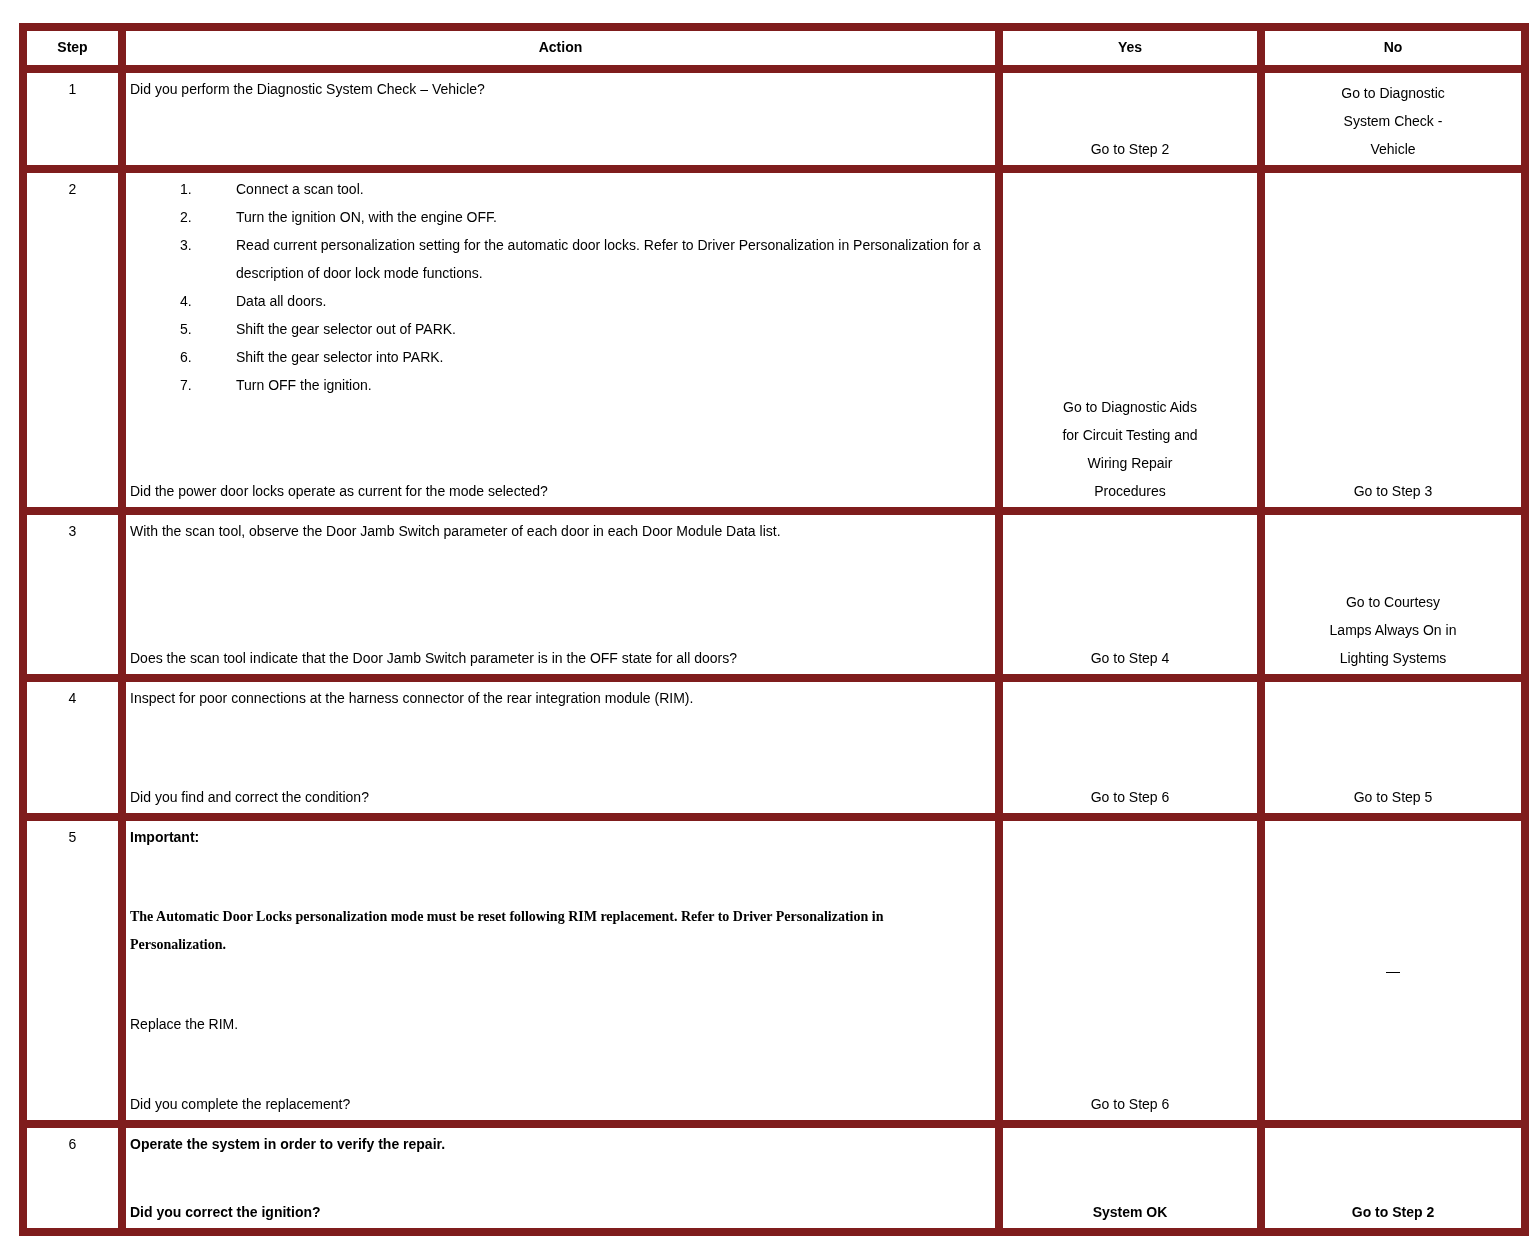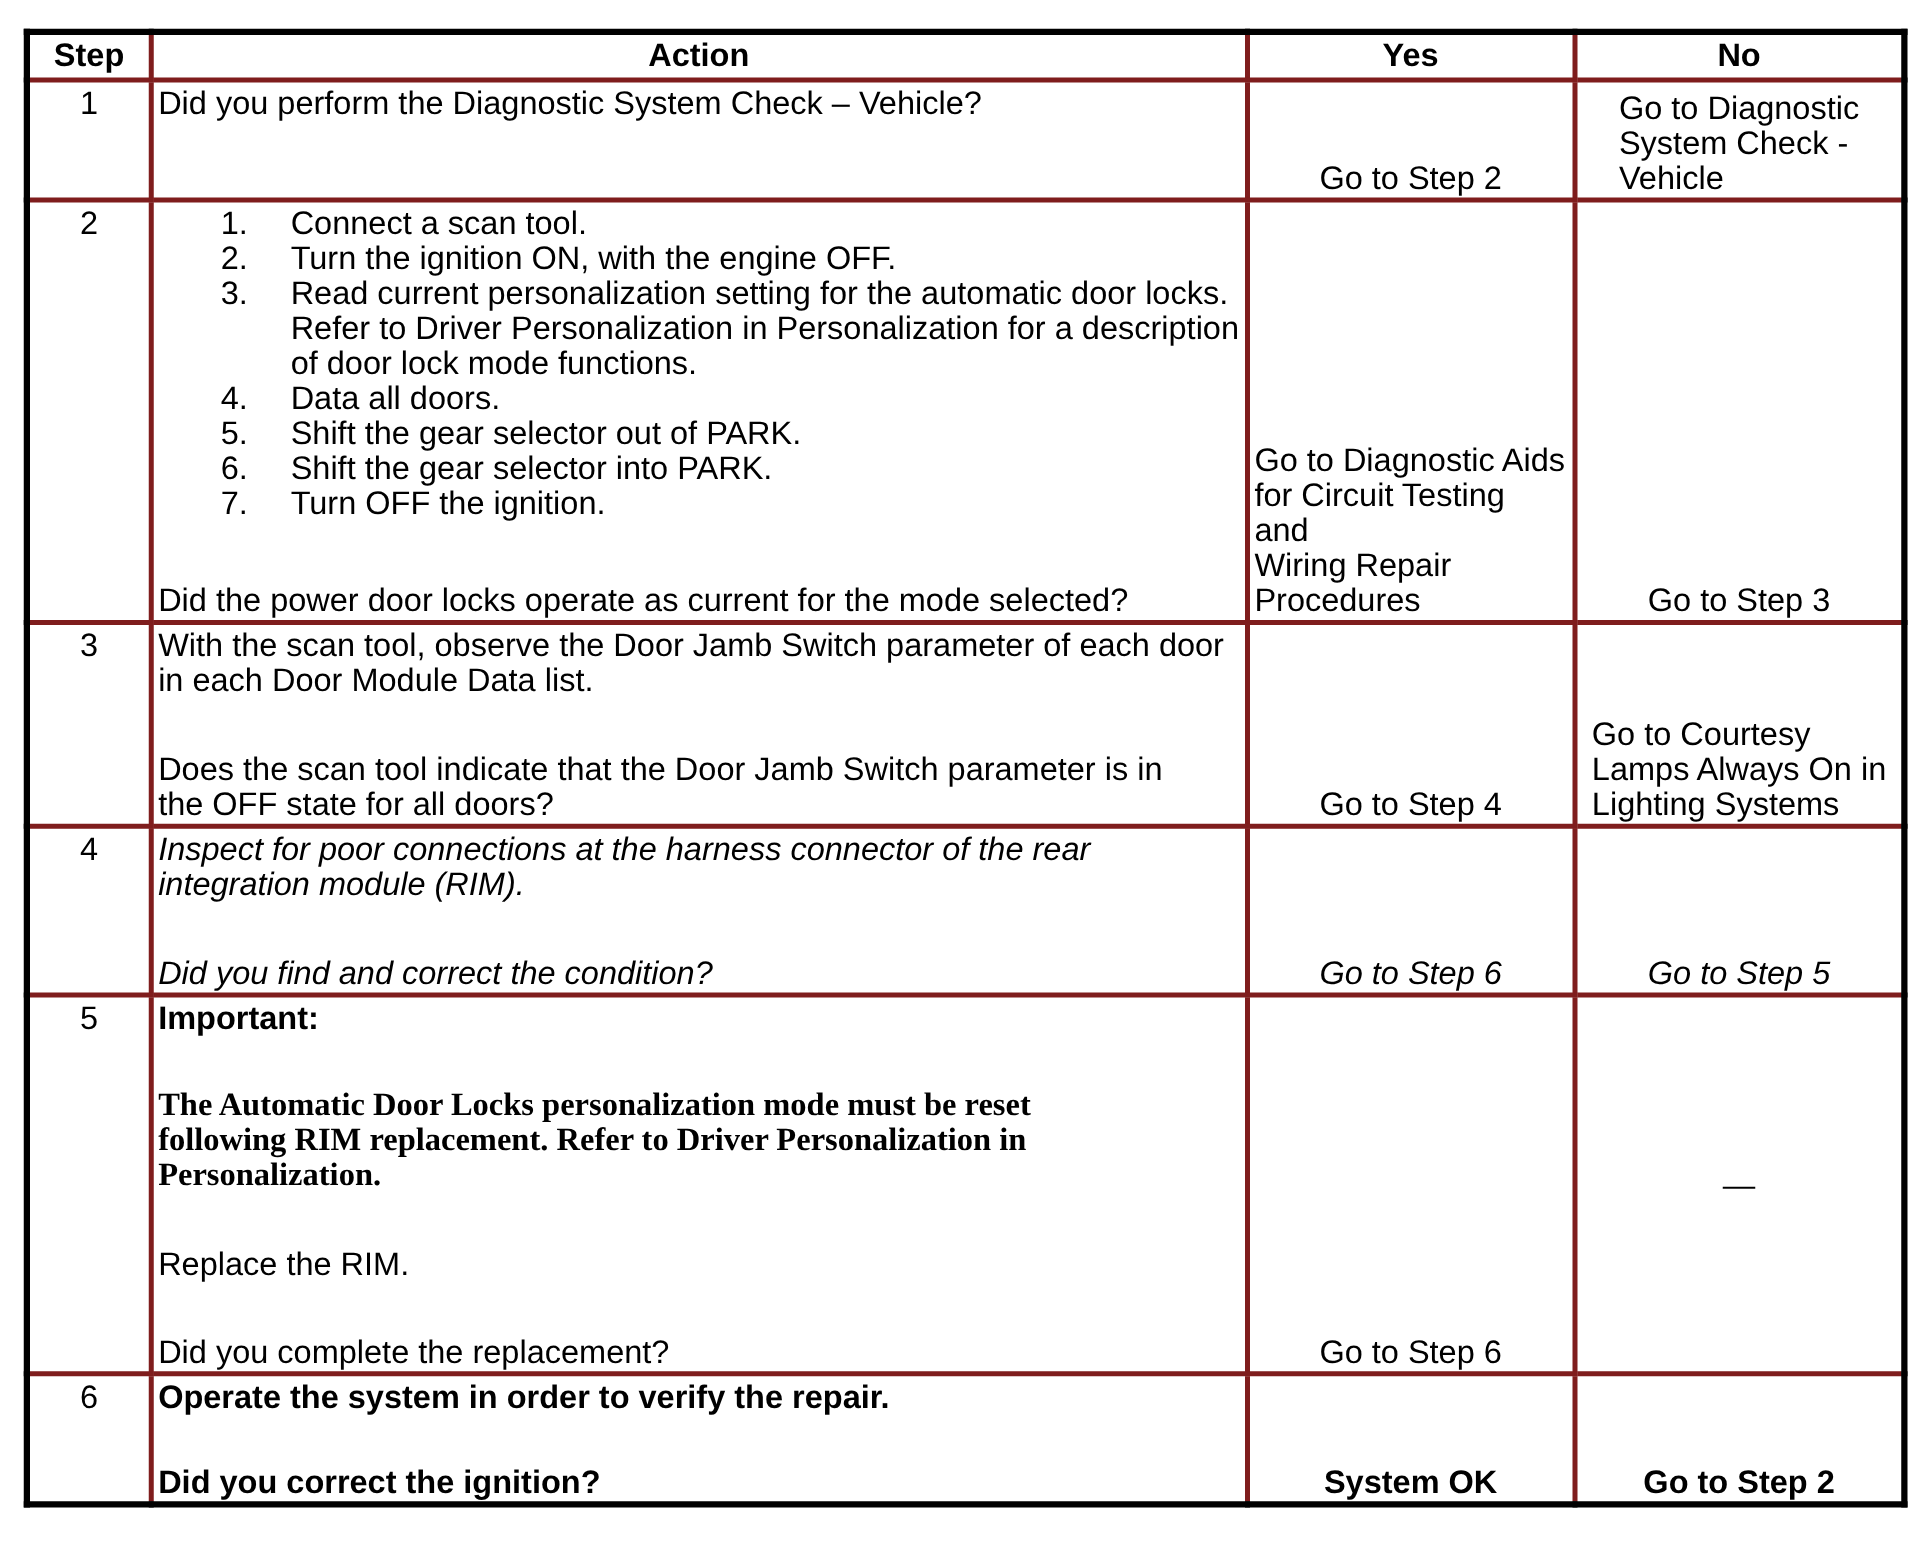--- a/index.html
+++ b/index.html
@@ -18,24 +18,24 @@
   table.diag {
     position: absolute;
     left: 19px;
     top: 23px;
     border-collapse: collapse;
     table-layout: fixed;
     width: 1502px;
     border: 5px solid #000;
   }
   table.diag th, table.diag td {
-    border: 4px solid #7f1d1d;
+    border: 8px solid #7f1d1d;
     padding: 2px 4px;
     vertical-align: top;
-    font-size: 26px;
+    font-size: 14px;
     line-height: 28px;
   }
   th.hdr {
     font-weight: bold;
     text-align: center;
     vertical-align: middle;
     height: 30px;
     padding: 2px;
   }
   td.step-cell {
@@ -45,41 +45,42 @@
   
   .aw {
     display: flex;
     flex-direction: column;
     justify-content: space-between;
     align-items: flex-start;
   }
   .h1 { height: 88px; }
   .h2 { height: 330px; }
   .h3 { height: 155px; }
-  .h4 { height: 127px; font-style: italic; }
+  .h4 { height: 127px; }
   .h5 { height: 295px; }
   .h6 { height: 96px; font-weight: bold; }
   .question { max-width: 840px; }
   .imp { font-weight: bold; }
   .imp-body { font-weight: bold; max-width: 800px; font-family: Liberation Serif, serif; }
   
   .olist { width: 100%; }
   .li { display: flex; align-items: flex-start; }
   .li .num {
     margin-left: 50px;
     width: 56px;
     flex: 0 0 56px;
   }
   .li .txt { flex: 1 1 auto; max-width: 762px; }
   
   .vw {
     display: flex;
     flex-direction: column;
     justify-content: flex-end;
     align-items: center;
+    text-align: center;
     white-space: pre-line;
     width: 100%;
   }
   .vw.mid { justify-content: center; }
 </style>
 </head>
 <body>
 
 <div class="page">
   <table class="diag">

